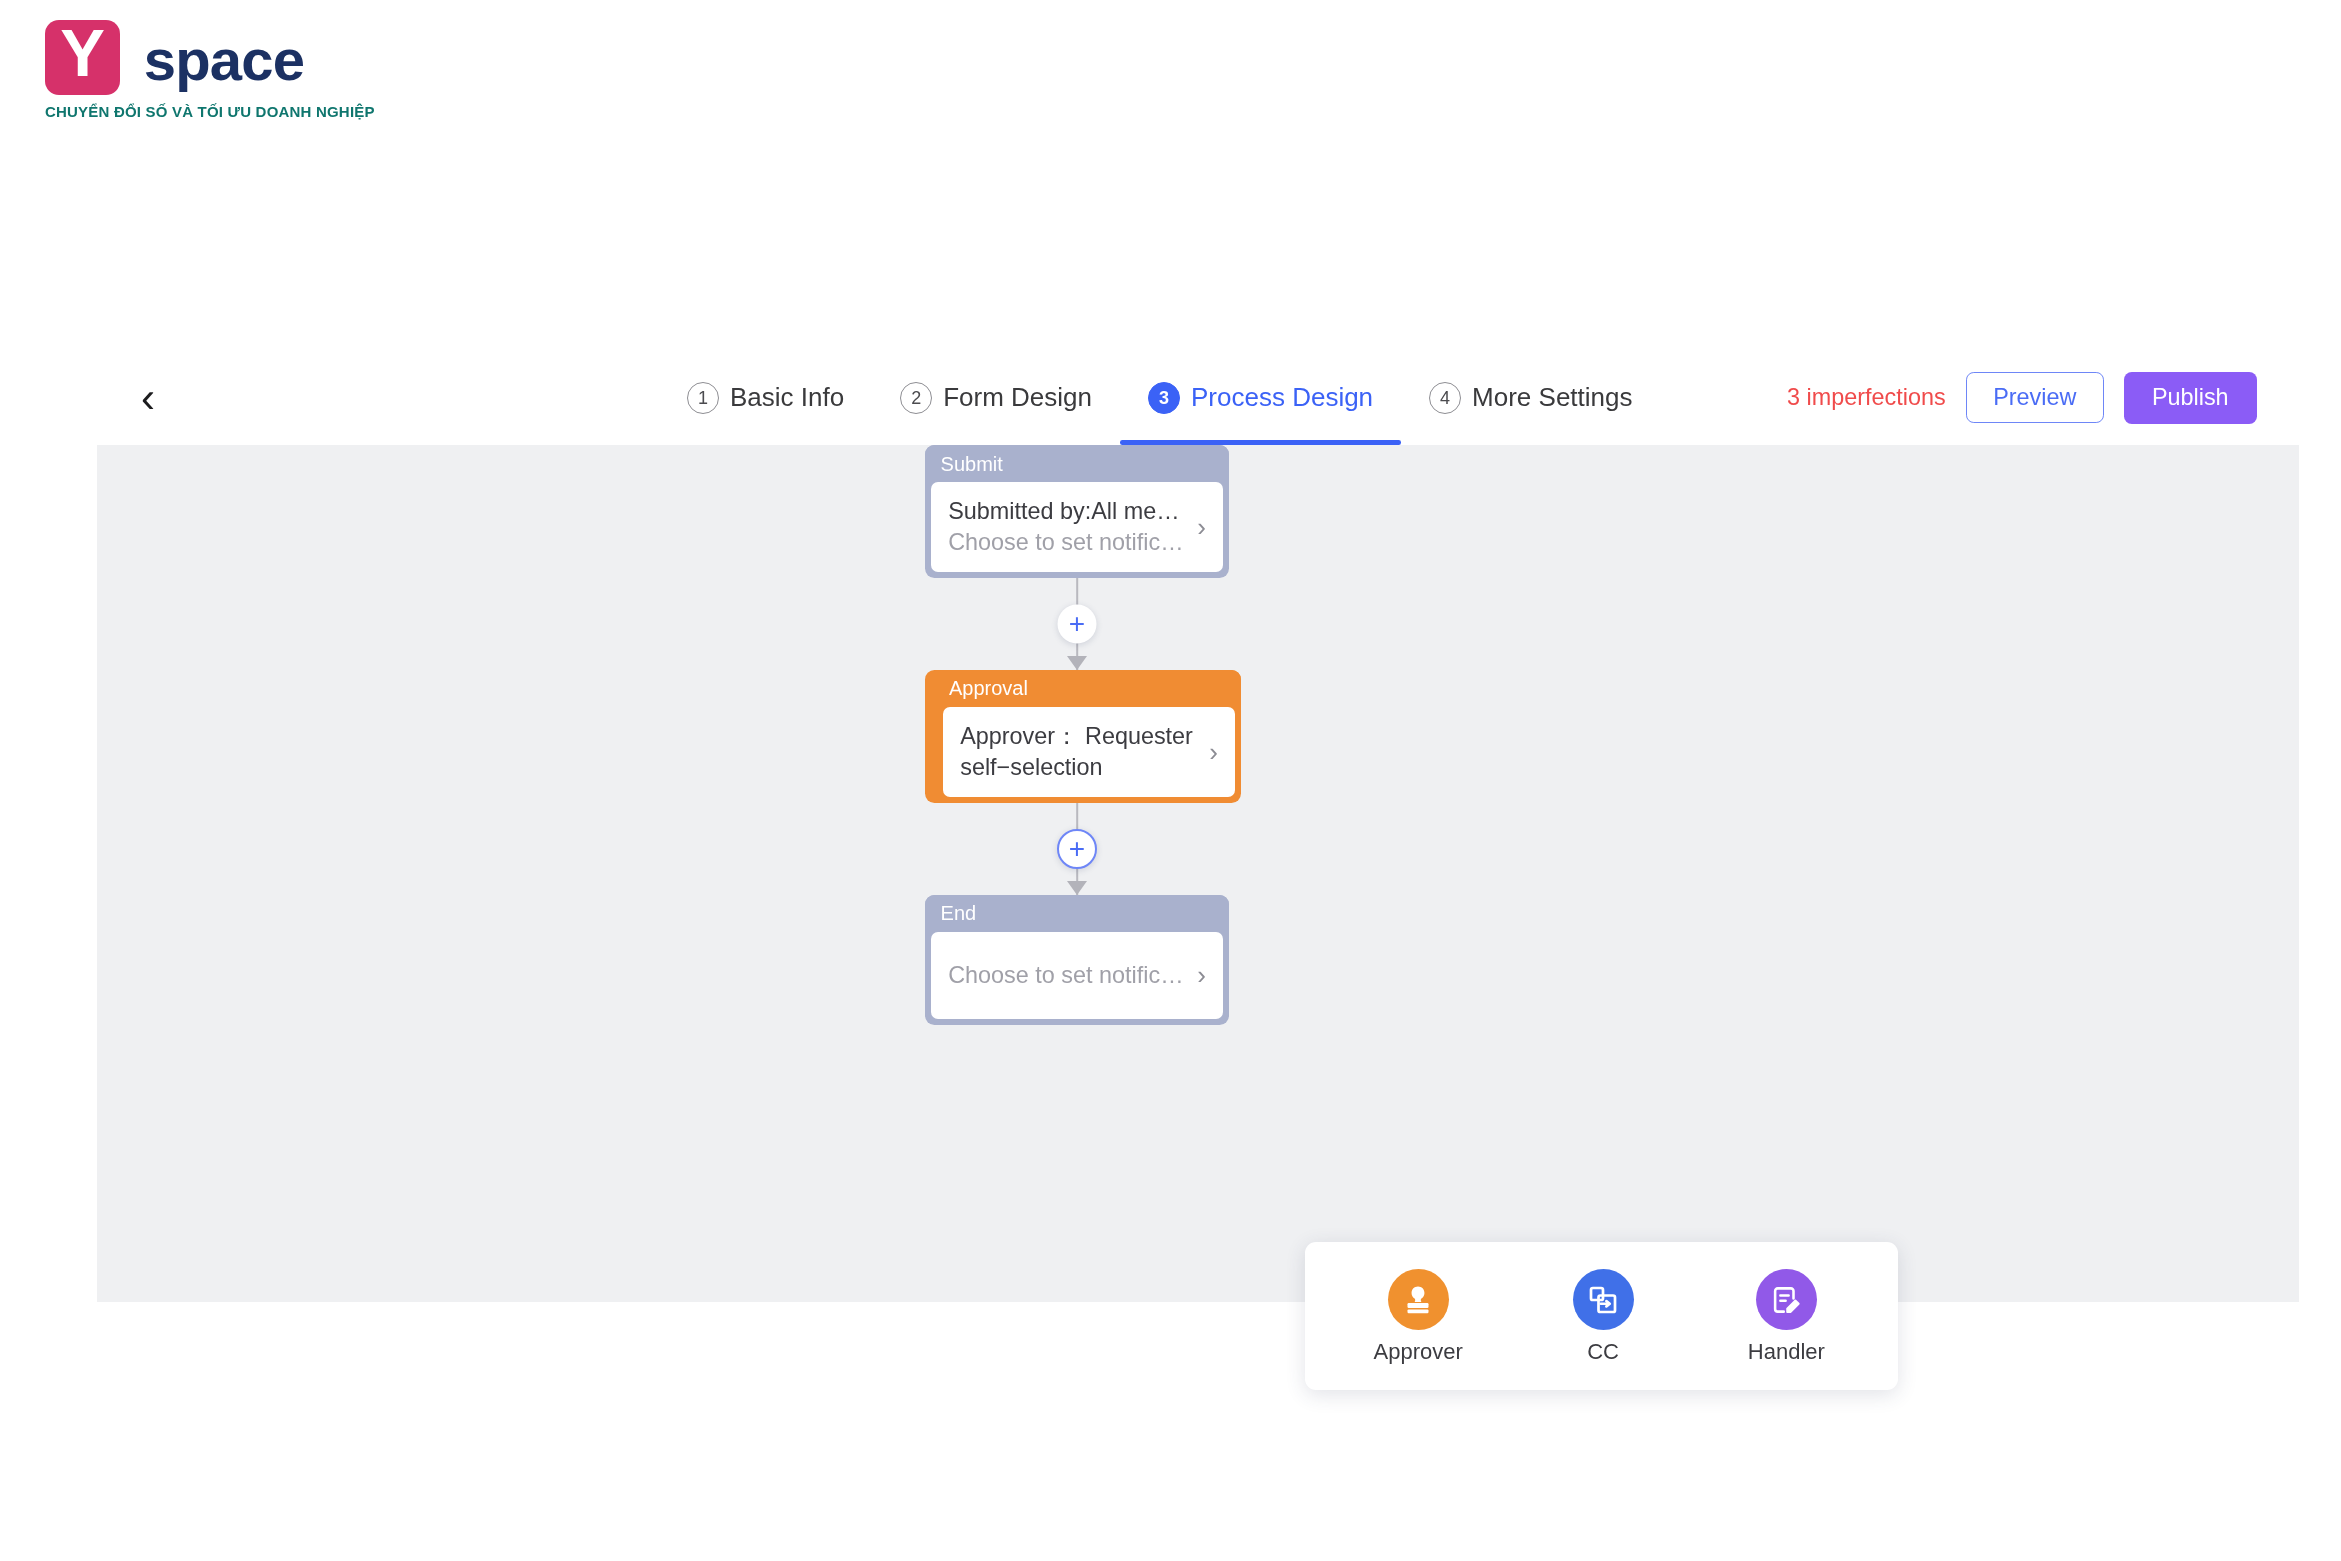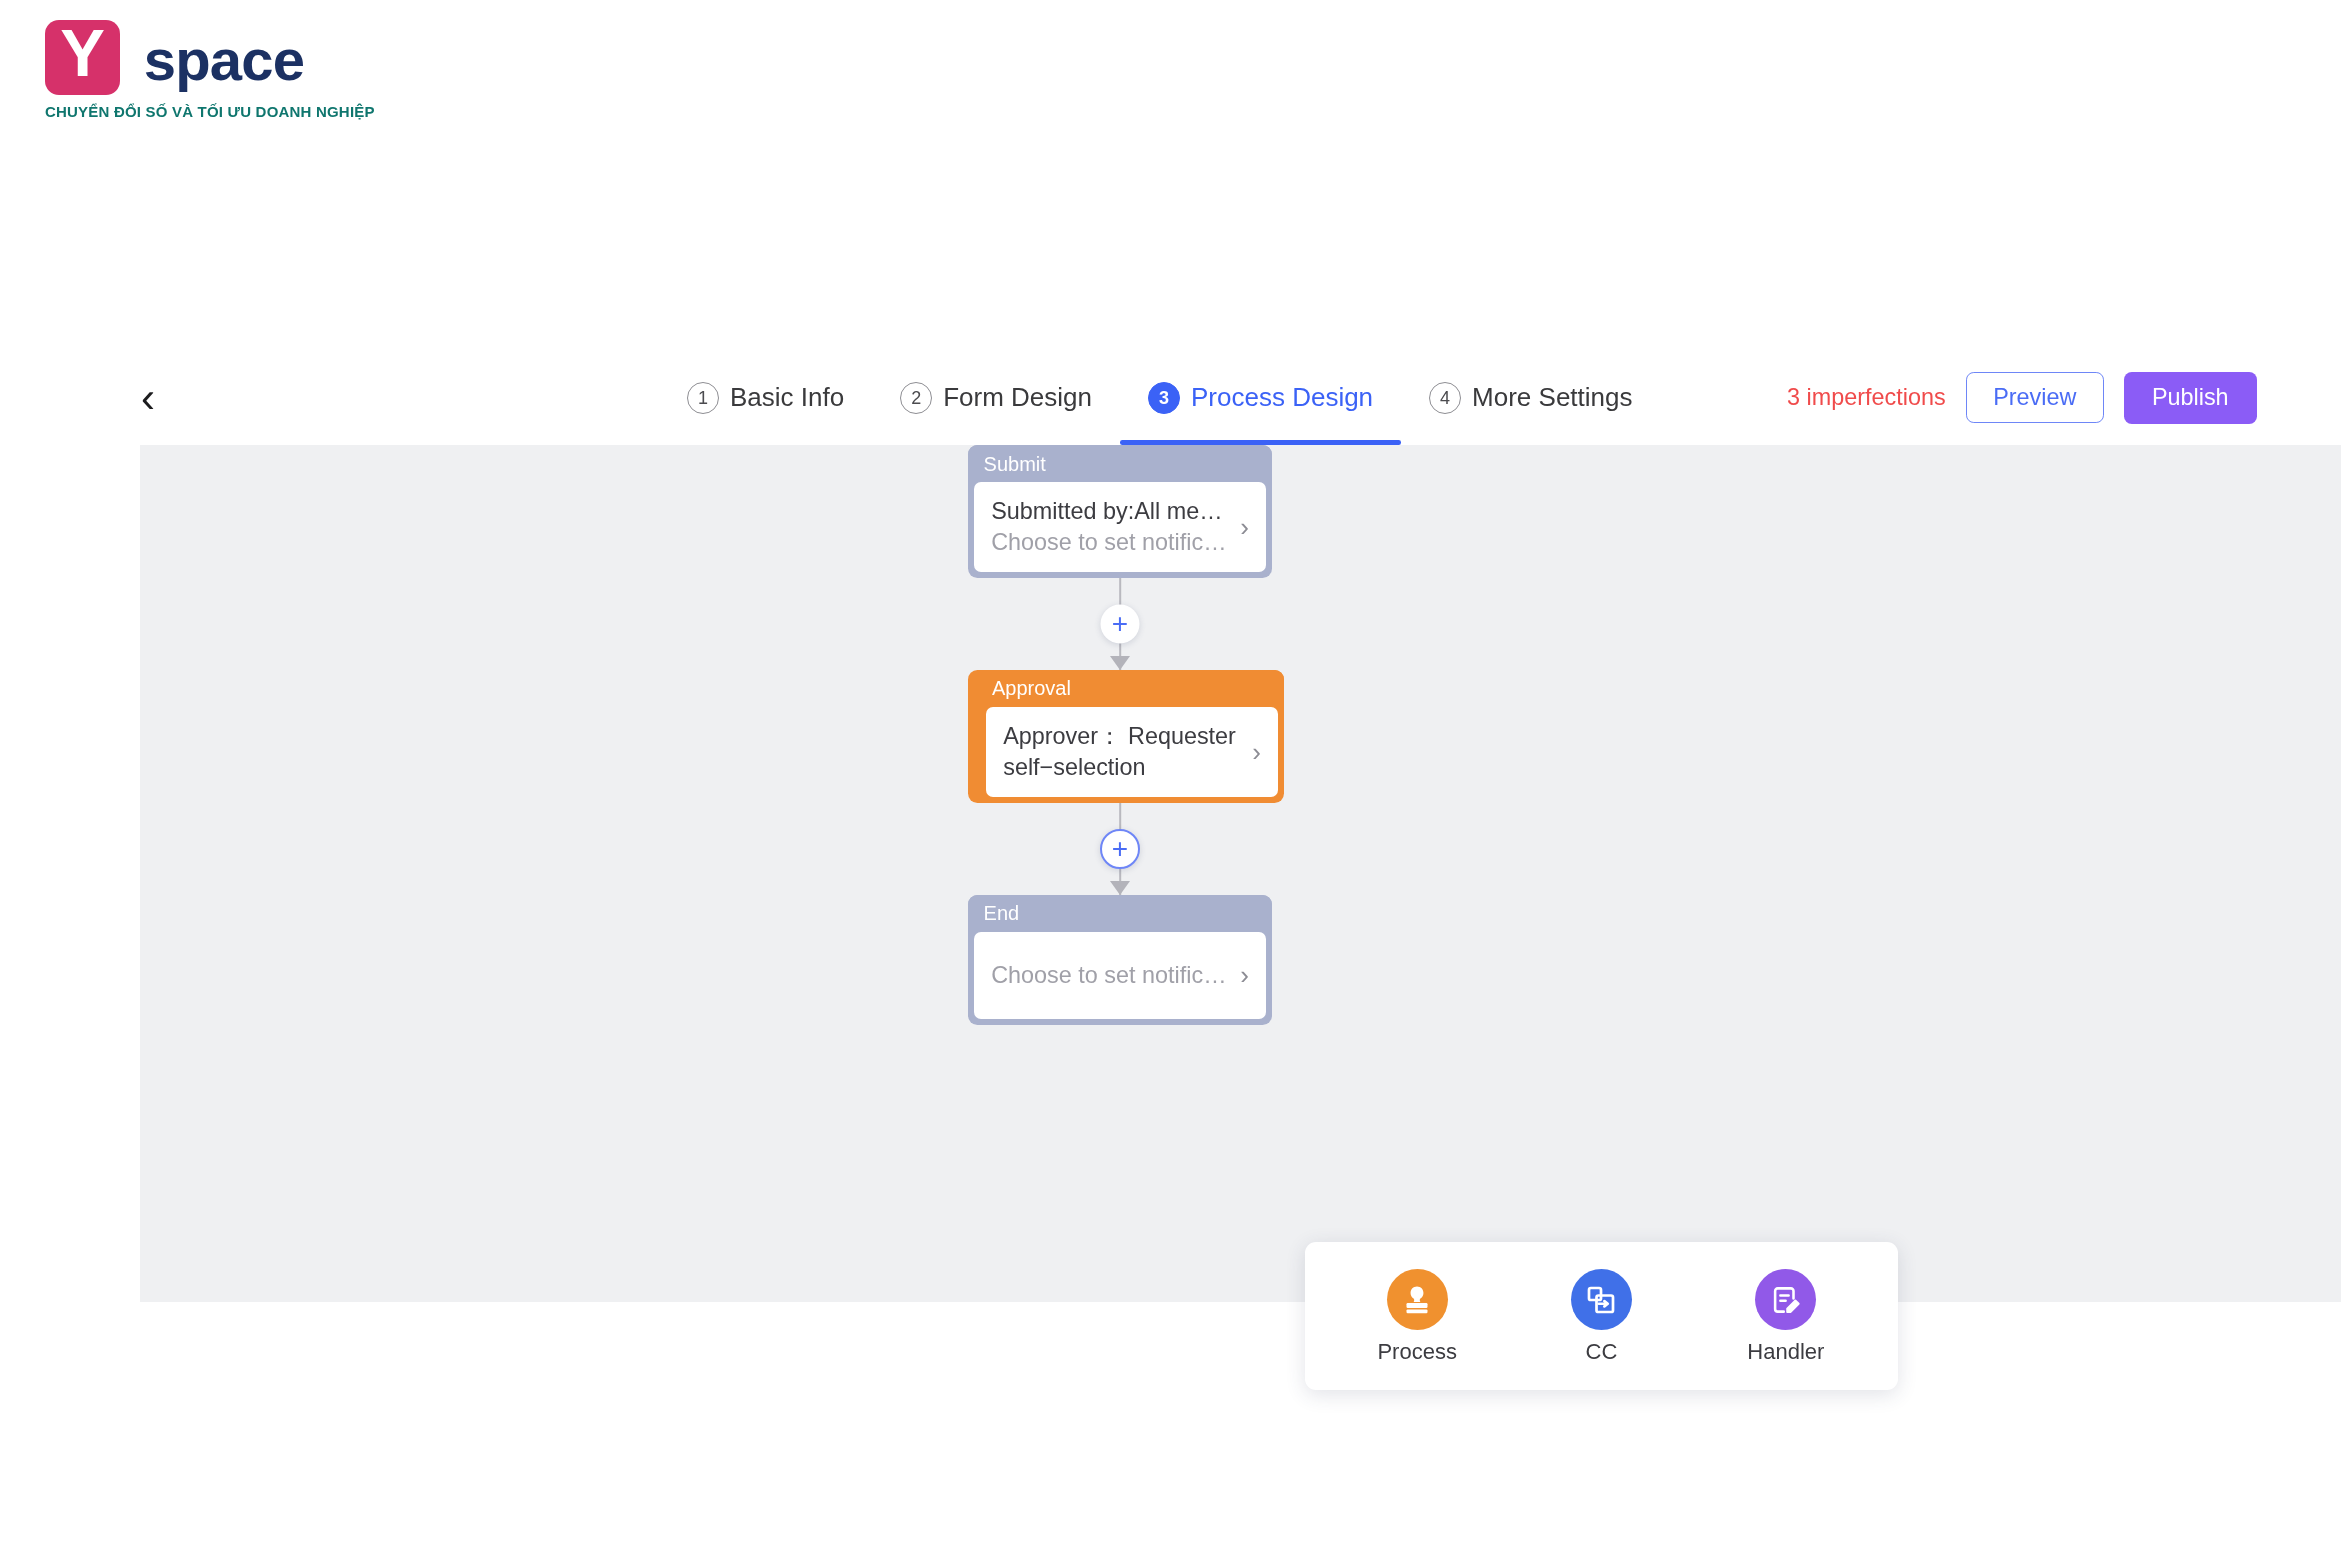--- a/index.html
+++ b/index.html
@@ -66,21 +66,21 @@
     border-radius:7.8px; font-size:23.4px; padding:11px 26.5px; cursor:pointer; white-space:nowrap;
   }
   .btn-publish {
     border:none; color:#ffffff; background:#8b5cf6;
     border-radius:7.8px; font-size:23.4px; padding:12.5px 28px; cursor:pointer; white-space:nowrap;
   }
 
   
   .canvas {
     position:absolute; left:0; top:95px; width:2202px; height:857px;
-    background:#eff0f2; overflow:hidden;margin-left:43px;
+    background:#eff0f2; overflow:hidden;
   }
 
   .flow { position:absolute; left:828px; top:0; width:328px; }
 
   
   .node { position:relative; width:304px; border-radius:9.4px; overflow:hidden; cursor:pointer; }
   .node-header { height:37px; display:flex; align-items:center; padding:0 15.6px; }
   .node-header-title { font-size:20px; color:#ffffff; line-height:1; }
   .node-body {
     background:#ffffff; margin:0 6.2px 6.2px 6.2px; border-radius:7px;
@@ -258,21 +258,21 @@
     <div class="node-menu">
 
       <div class="menu-item">
         <div class="menu-icon" style="background:#f0912f;">
           <svg width="36" height="36" viewBox="0 0 48 48" fill="#ffffff">
             <path d="M24 6c-5 0-8.6 3.8-8.6 8.6 0 3.3 1.7 5.8 3.6 7.2 1.2.9 1.6 2.2 1.1 3.4l-.6 1.5h9l-.6-1.5c-.5-1.2-.1-2.5 1.1-3.4 1.9-1.4 3.6-3.9 3.6-7.2C32.6 9.8 29 6 24 6z"></path>
             <rect x="10" y="28" width="28" height="6.5" rx="1.6"></rect>
             <rect x="10" y="36.5" width="28" height="5" rx="1.6"></rect>
           </svg>
         </div>
-        <div class="menu-label">Process</div>
+        <div class="menu-label">Approver</div>
       </div>
 
       <div class="menu-item">
         <div class="menu-icon" style="background:#4070e8;">
           <svg width="36" height="36" viewBox="0 0 48 48" fill="none" stroke="#ffffff" stroke-width="3.6" stroke-linecap="round" stroke-linejoin="round">
             <rect x="8" y="8" width="16" height="16" rx="2.5"></rect>
             <rect x="18" y="18" width="22" height="22" rx="2.5"></rect>
             <path d="M21 29h11"></path>
             <path d="M28.5 25.5L33 29l-4.5 3.5"></path>
           </svg>

